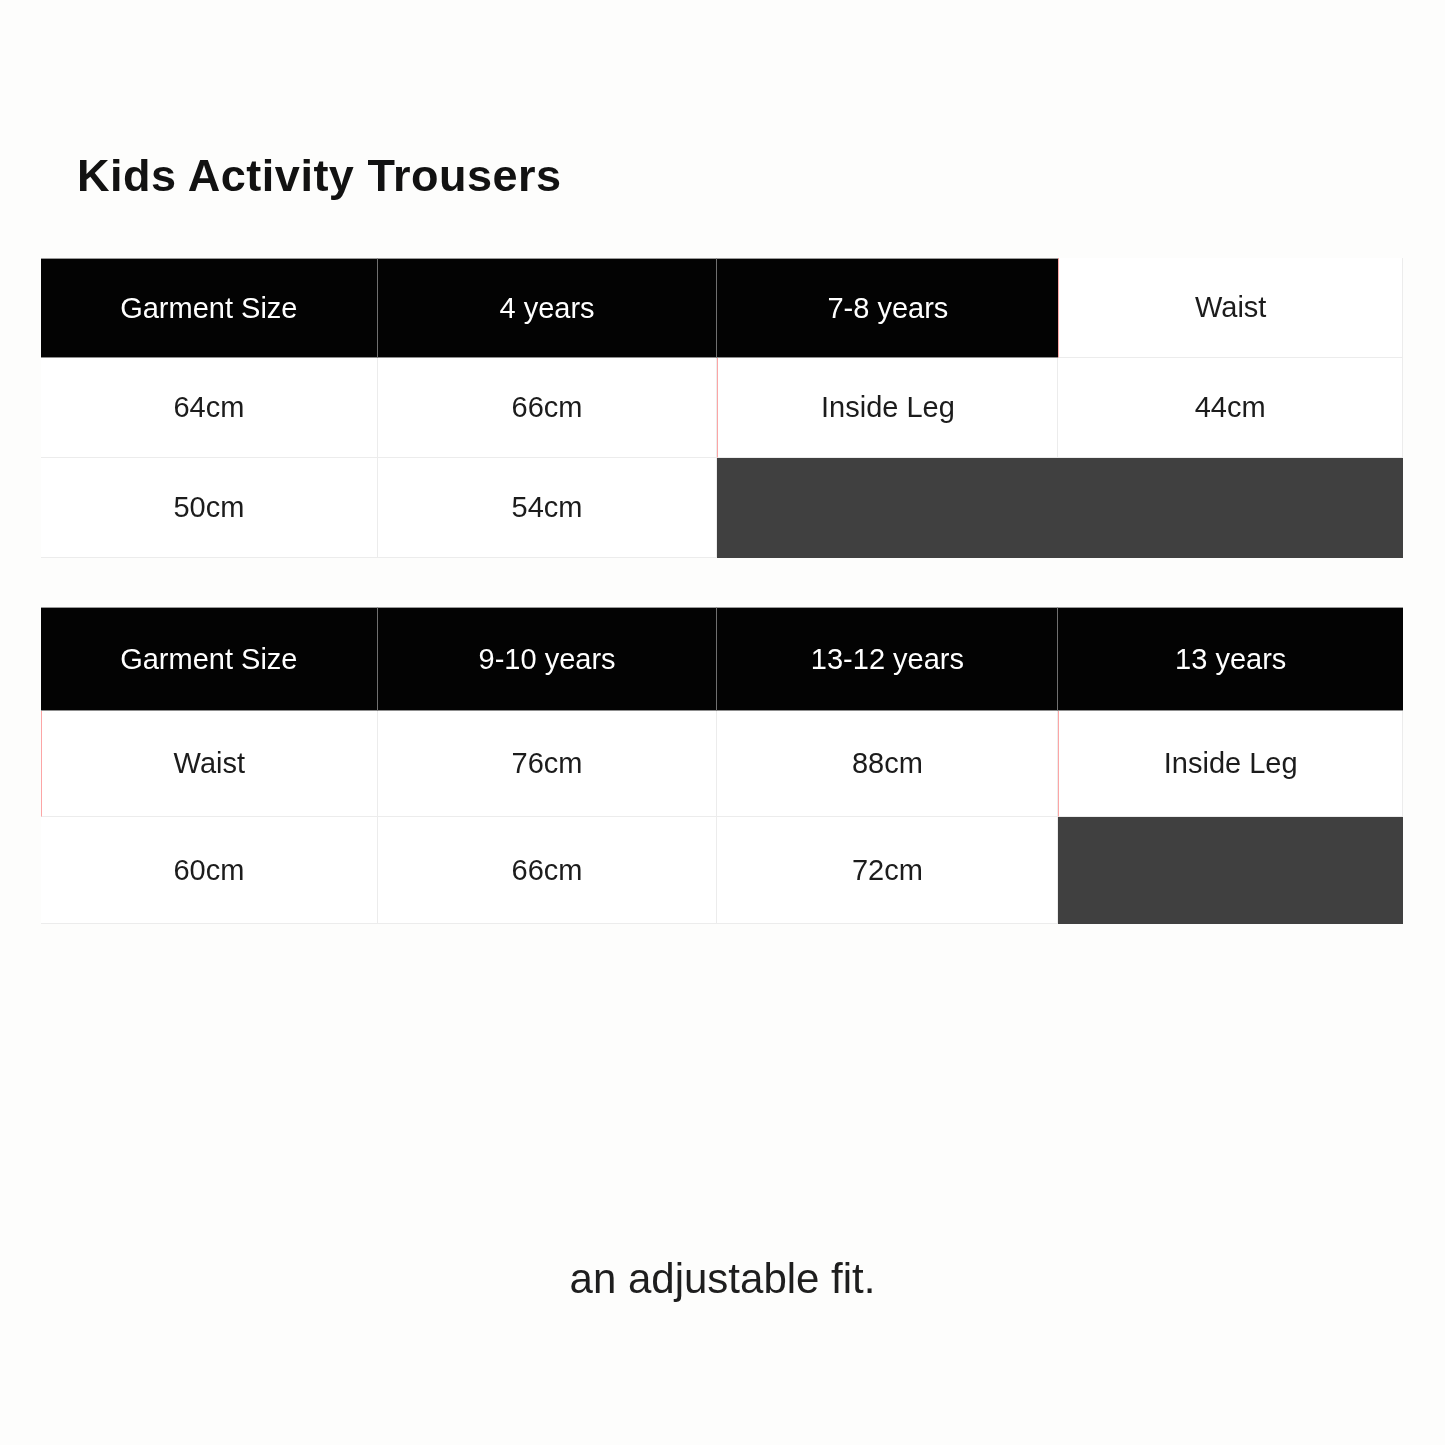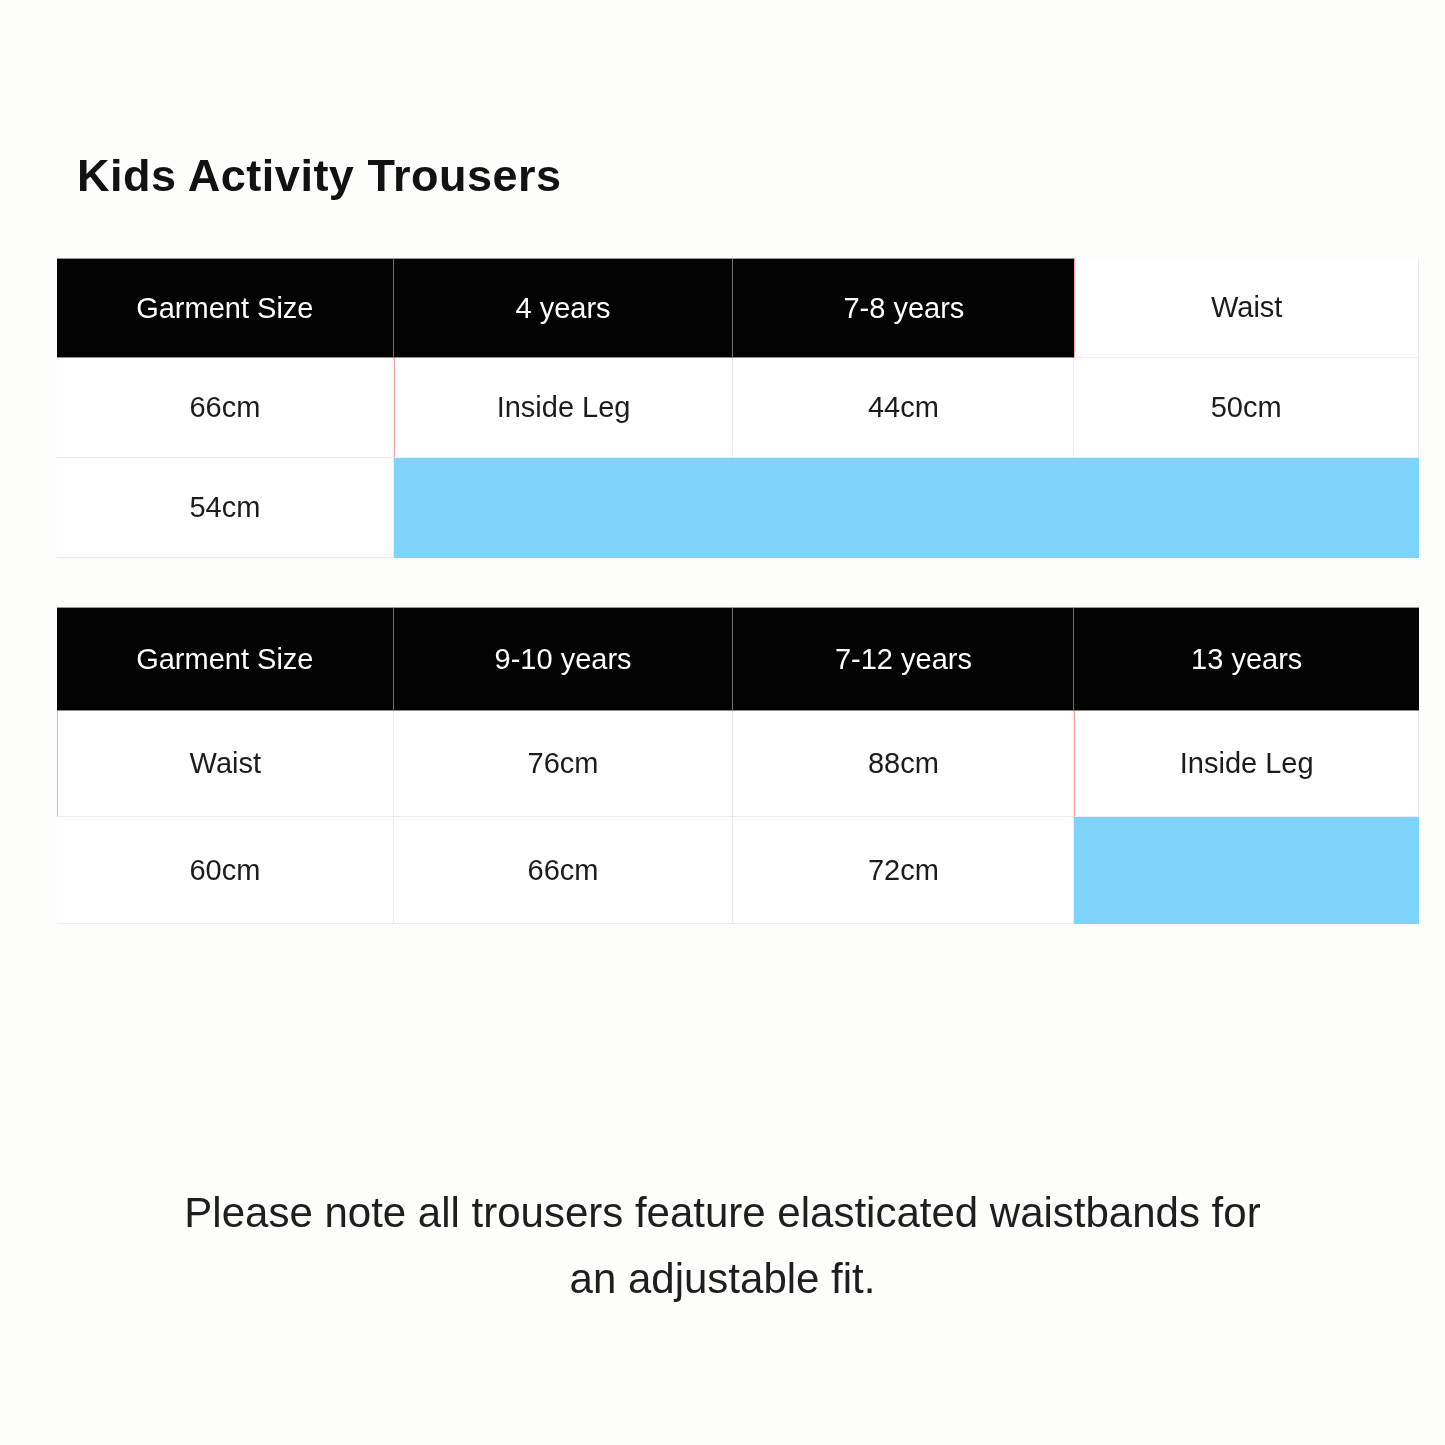--- a/index.html
+++ b/index.html
@@ -17,25 +17,25 @@
     position: absolute;
     left: 77px;
     top: 150px;
     font-size: 45px;
     font-weight: 700;
     letter-spacing: 0.5px;
     color: #121212;
   }
   .size-table {
     position: absolute;
-    left: 57px;
+    left: 41px;
     width: 1362px;
     display: grid;
     grid-template-columns: 24.72% 24.95% 25.03% 25.3%;
-    background: #7dd3fc;
+    background: #404040;
   }
   .table-1 { top: 258px; grid-template-rows: 100px 100px 100px; }
   .table-2 { top: 607px; grid-template-rows: 104px 106px 107px; }
   .cell {
     display: flex;
     align-items: center;
     justify-content: center;
     font-size: 29px;
     text-align: center;
   }
@@ -70,40 +70,41 @@
 <body>
 
 <h1 class="page-title">Kids Activity Trousers</h1>
 
 <div class="size-table table-1">
   <div class="cell hcell">Garment Size</div>
   <div class="cell hcell">4 years</div>
   <div class="cell hcell last">7-8 years</div>
 
   <div class="cell bcell first-col">Waist</div>
+  <div class="cell bcell">64cm</div>
   <div class="cell bcell">66cm</div>
 
   <div class="cell bcell first-col">Inside Leg</div>
   <div class="cell bcell">44cm</div>
   <div class="cell bcell">50cm</div>
   <div class="cell bcell">54cm</div>
 </div>
 
 <div class="size-table table-2">
   <div class="cell hcell">Garment Size</div>
   <div class="cell hcell">9-10 years</div>
-  <div class="cell hcell">7-12 years</div>
+  <div class="cell hcell">13-12 years</div>
   <div class="cell hcell last">13 years</div>
 
   <div class="cell bcell first-col">Waist</div>
   <div class="cell bcell">76cm</div>
   <div class="cell bcell">88cm</div>
 
   <div class="cell bcell first-col">Inside Leg</div>
   <div class="cell bcell">60cm</div>
   <div class="cell bcell">66cm</div>
   <div class="cell bcell">72cm</div>
 </div>
 
 <p class="footer-note">
-  <span>Please note all trousers feature elasticated waistbands for</span><br>
+  <br>
   <span>an adjustable fit.</span>
 </p>
 
 </body></html>

